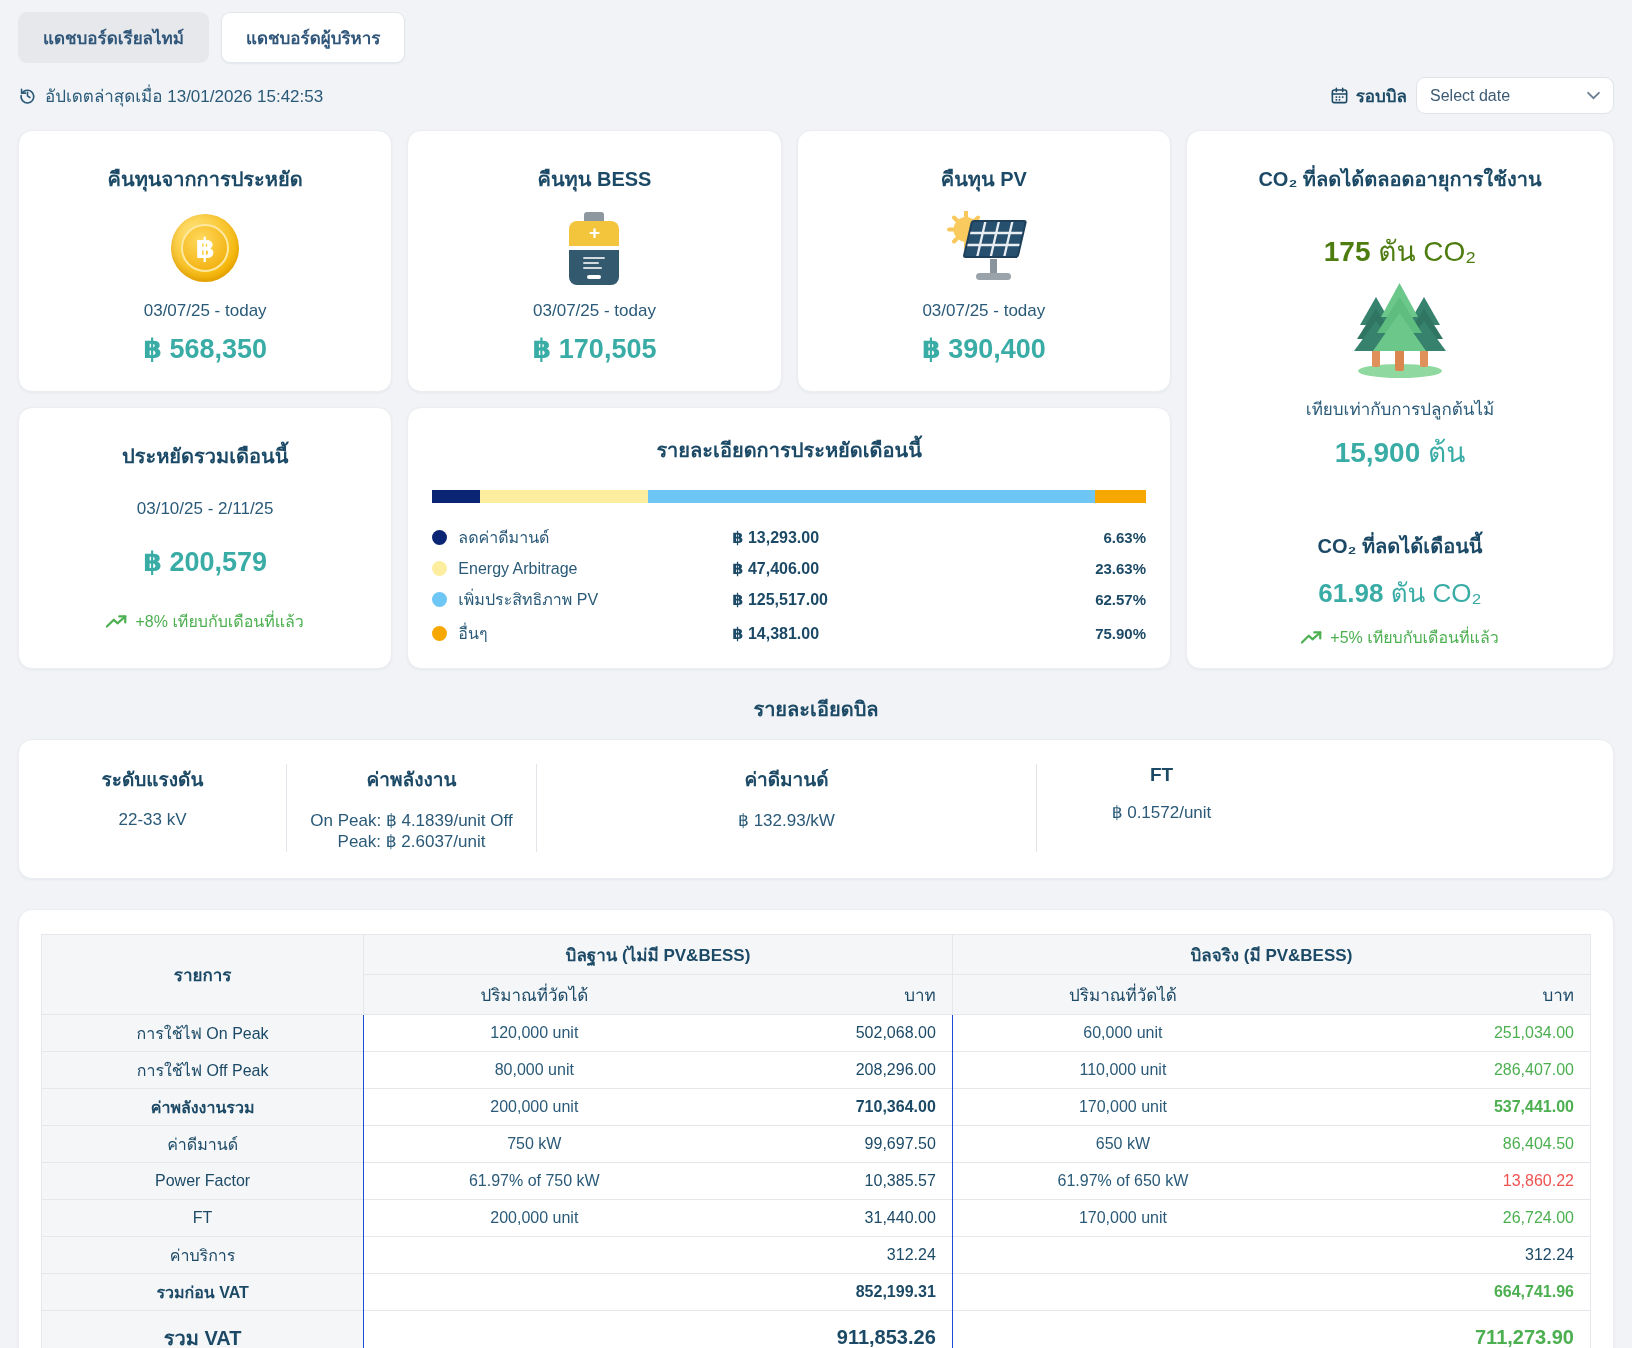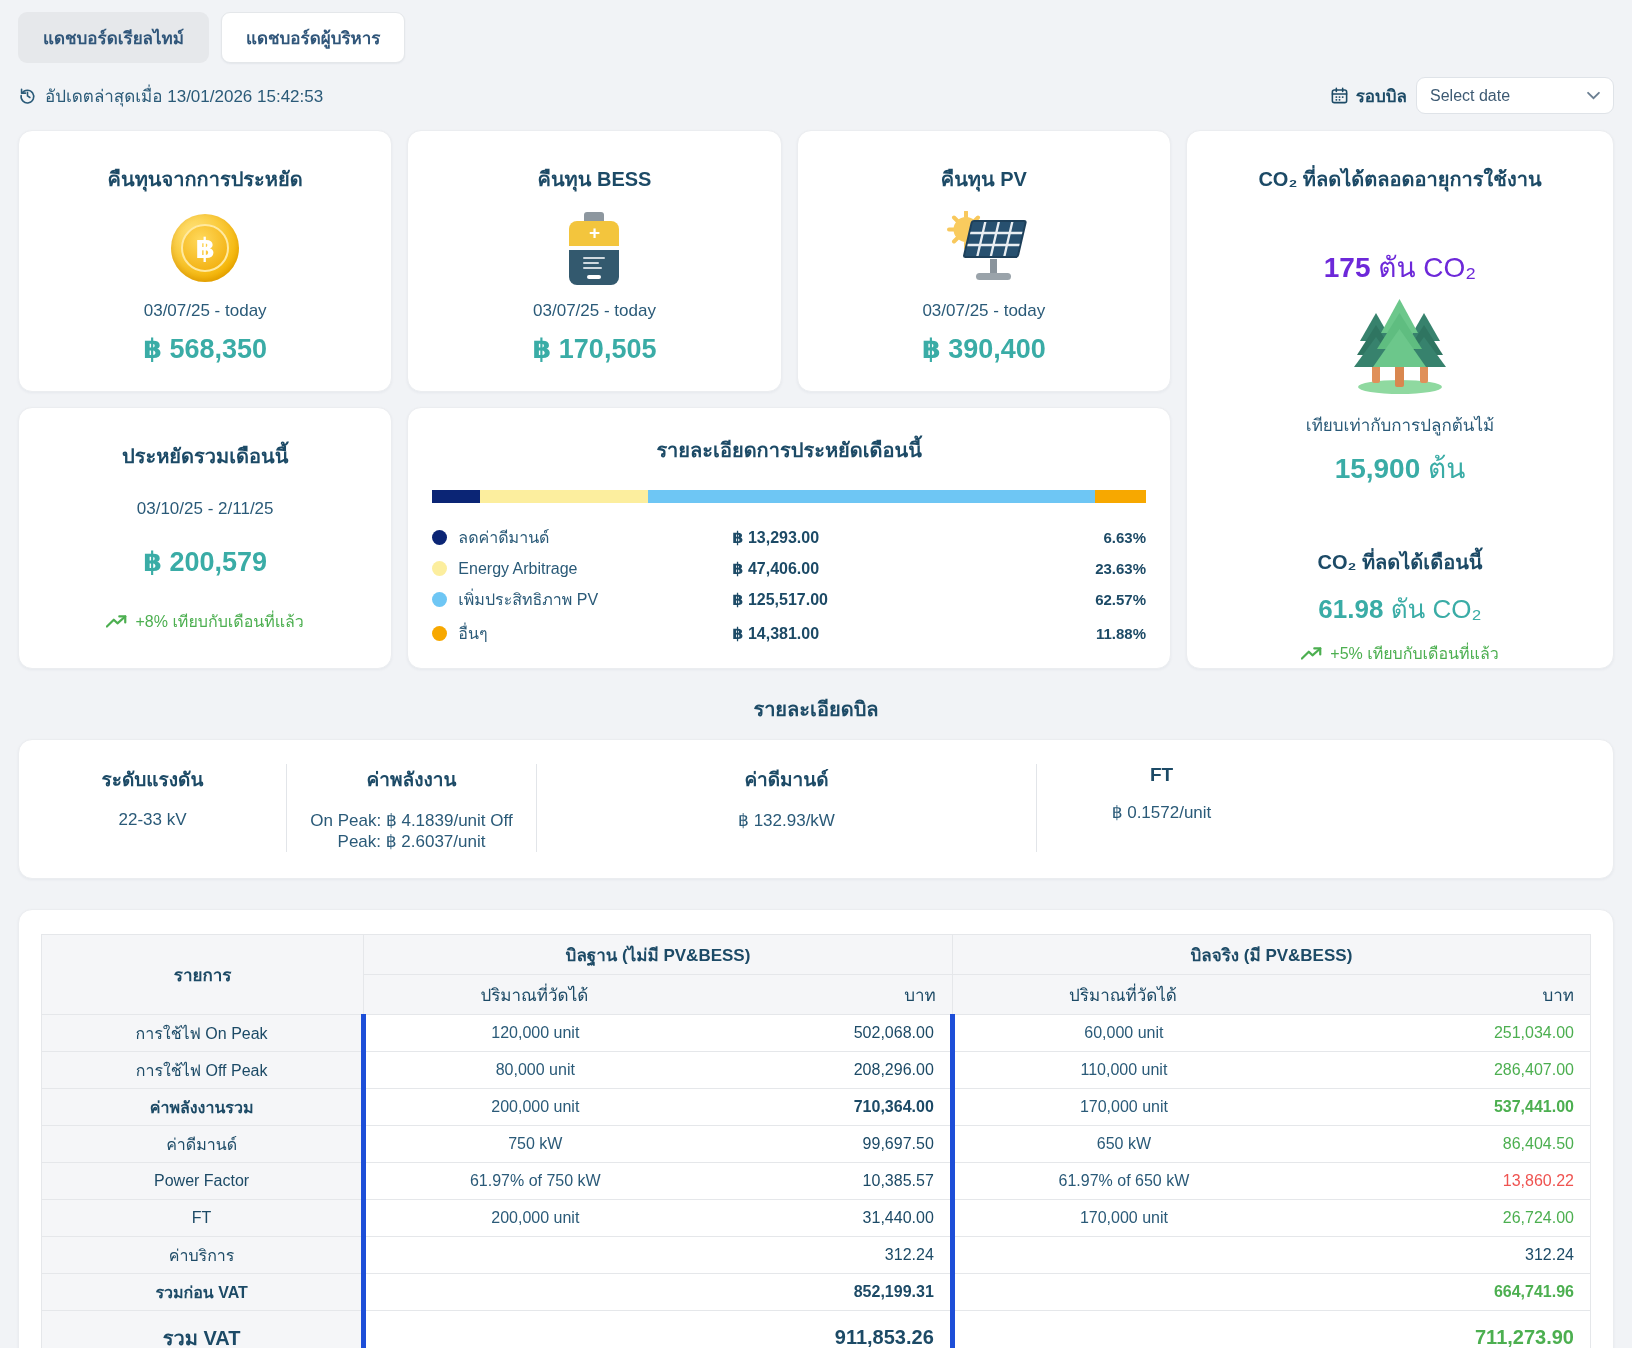--- a/index.html
+++ b/index.html
@@ -59,21 +59,21 @@
   .batt-top { height:25px; background:#f3c53d; color:#fff; font-size:19px; font-weight:700;
     display:flex; align-items:center; justify-content:center; }
   .batt-strip { height:4px; background:#fdfdfd; }
   .batt-bot { flex:1; background:#33596e; position:relative; color:#fff; }
   .batt-lines { position:absolute; top:7px; left:14px; display:flex; flex-direction:column; gap:3px; }
   .batt-lines i { display:block; height:2px; background:#cfd9df; border-radius:1px; }
   .batt-minus { position:absolute; bottom:6px; left:50%; transform:translateX(-50%);
     width:14px; height:4px; background:#fff; border-radius:2px; }
   
   .co2-card { grid-column:4; grid-row:1 / span 2; align-items:center; }
-  .co2-line { font-size:28px; color:#6d28d9; margin-top:50px; }
+  .co2-line { font-size:28px; color:#4d7c0f; margin-top:34px; }
   .co2-line b { font-weight:700; }
   .co2-equiv-label { font-size:17px; color:#2a5a78; margin-top:16px; }
   .co2-equiv-line { font-size:28px; color:#3aaca6; margin-top:8px; }
   .co2-divider { width:88%; height:2px; background:#dcdfe3; margin:30px 0 26px 0; }
   .co2-month-title { font-size:20px; font-weight:700; color:#1c4a66; }
   .co2-month-line { font-size:26px; color:#3aaca6; margin-top:10px; }
   
   .breakdown-card { grid-column:2 / span 2; grid-row:2; align-items:stretch; padding:22px 24px; }
   .stacked-bar { display:flex; height:36px; margin-top:24px; overflow:hidden; }
   .legend { margin-top:22px; display:flex; flex-direction:column; gap:9px; }
@@ -99,21 +99,21 @@
   col.c-item { width:20.8%; } col.c-q1 { width:22%; } col.c-b1 { width:16%; }
   col.c-q2 { width:22%; } col.c-b2 { width:19.2%; }
   th, td { border-top:1px solid #e5e7ea; font-weight:400; }
   thead th { background:#f5f6f8; color:#1c4a66; font-size:17px; font-weight:700; height:40px; }
   th.group-h { border-left:1px solid #e5e7ea; border-bottom:1px solid #e5e7ea; }
   th.item-h { border-right:0; }
   th.sub-q { border-left:1px solid #e5e7ea; font-weight:400; font-size:17px; }
   th.sub-b { text-align:right; padding-right:16px; font-weight:400; font-size:17px; }
   tbody td { height:37px; font-size:16px; color:#2a5a78; text-align:center; }
   tbody td.item { background:#f5f6f8; color:#1c4a66; }
-  tbody td.sep { border-left:5px solid #1d4ed8; }
+  tbody td.sep { border-left:1px solid #1d4ed8; }
   tbody td.baht { text-align:right; padding-right:16px; color:#1c4a66; }
   tbody tr.bold td.item, tbody tr.bold td.baht { font-weight:700; }
   tbody tr.total td { height:54px; }
   tbody tr.total td.item, tbody tr.total td.baht { font-size:20px; font-weight:700; }
   td.act-green { color:#4caf50 !important; }
   td.act-red { color:#ef5350 !important; }
   td.act-navy { color:#1c4a66 !important; }
   svg { display:block; }
 </style>
 </head>
@@ -308,21 +308,21 @@
           </span>
           <span class="legend-amount">฿ 125,517.00</span>
           <span class="legend-pct">62.57%</span>
         </div>
         <div class="legend-row">
           <span class="legend-name">
             <span class="legend-dot" style="background:#f7a800"></span>
             <span>อื่นๆ</span>
           </span>
           <span class="legend-amount">฿ 14,381.00</span>
-          <span class="legend-pct">11.88%</span>
+          <span class="legend-pct">75.90%</span>
         </div>
       </div>
   </div>
 
 </div>
 
 <div class="section-title">รายละเอียดบิล</div>
 
 <div class="info-panel" id="info-panel">
     <div class="info-col">

